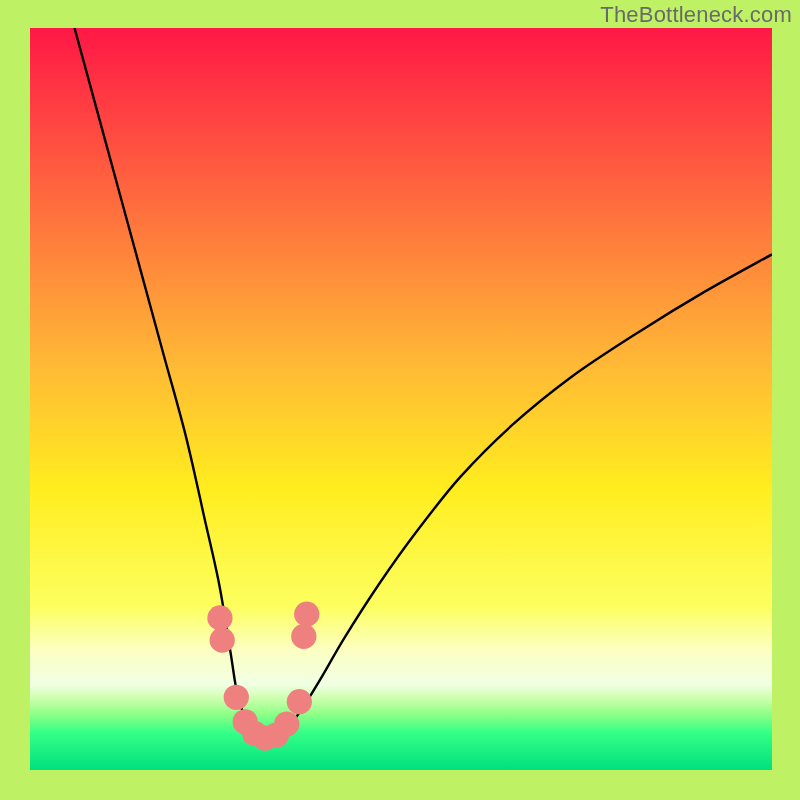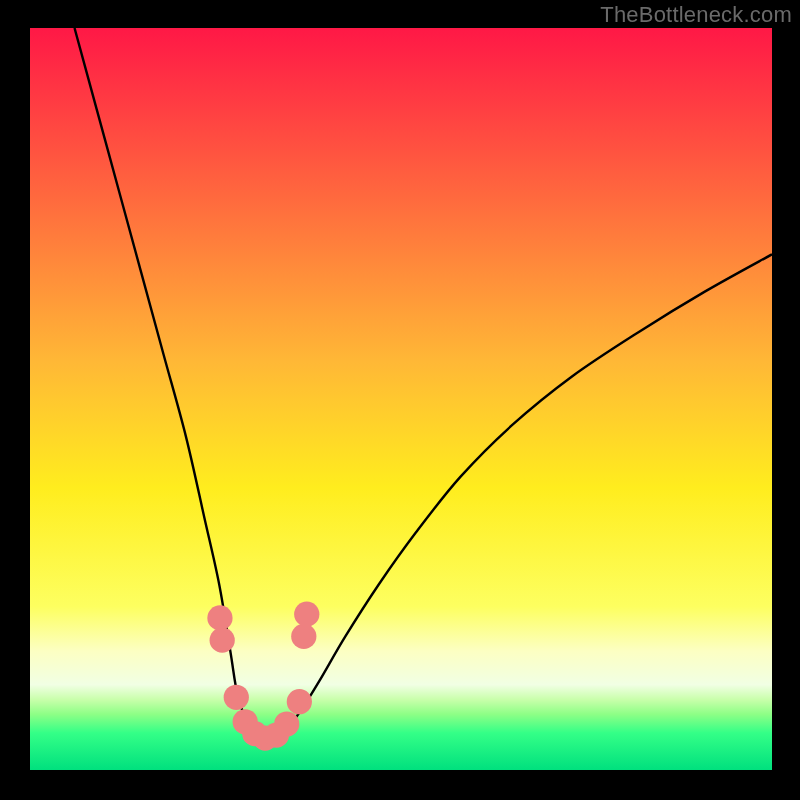--- a/index.html
+++ b/index.html
@@ -6,21 +6,21 @@
     margin: 0;
     padding: 0;
     width: 800px;
     height: 800px;
     overflow: hidden;
     font-family: Arial, Helvetica, sans-serif;
   }
   .frame {
     width: 800px;
     height: 800px;
-    background: #000000;
+    background: #bef264;
     position: relative;
   }
   .watermark {
     position: absolute;
     top: 2px;
     right: 8px;
     color: #6a6a6a;
     font-size: 22px;
     font-weight: 400;
     letter-spacing: 0.2px;

